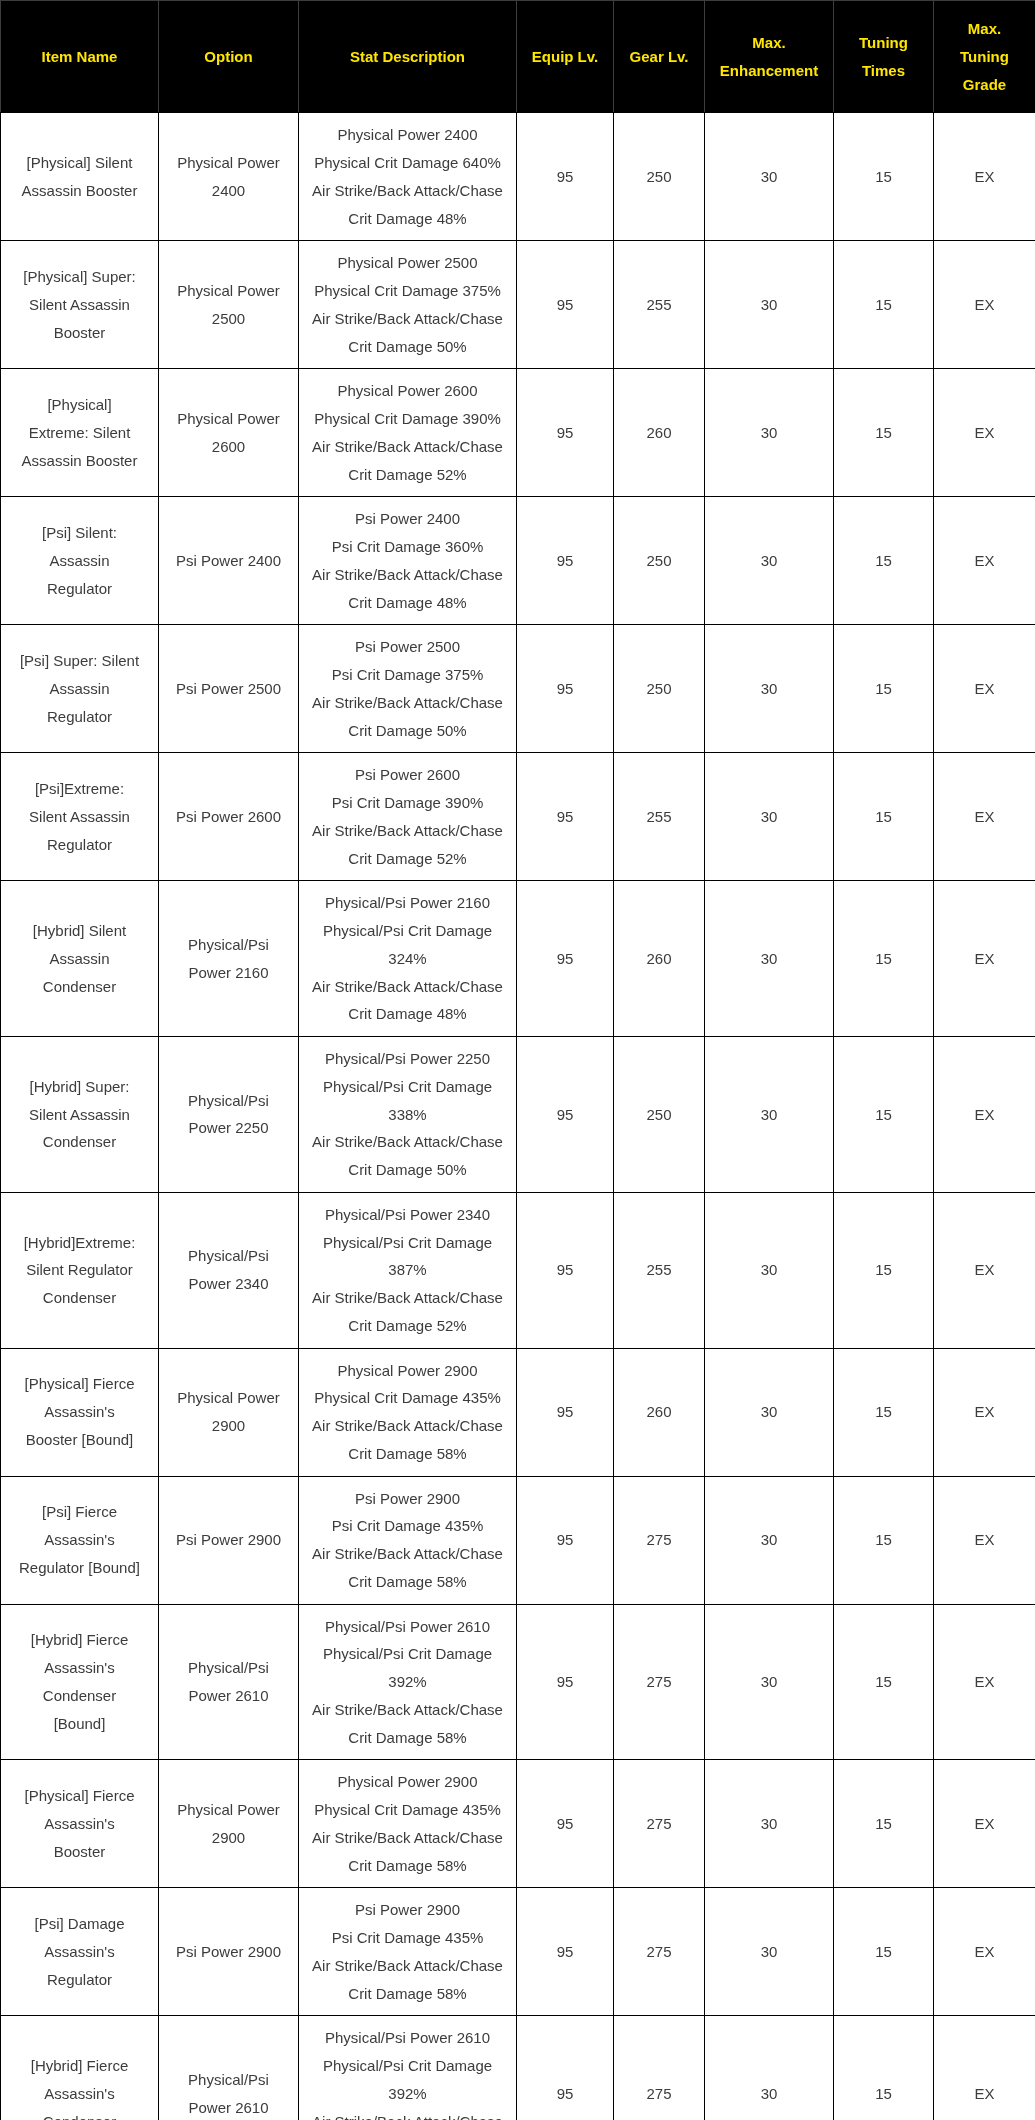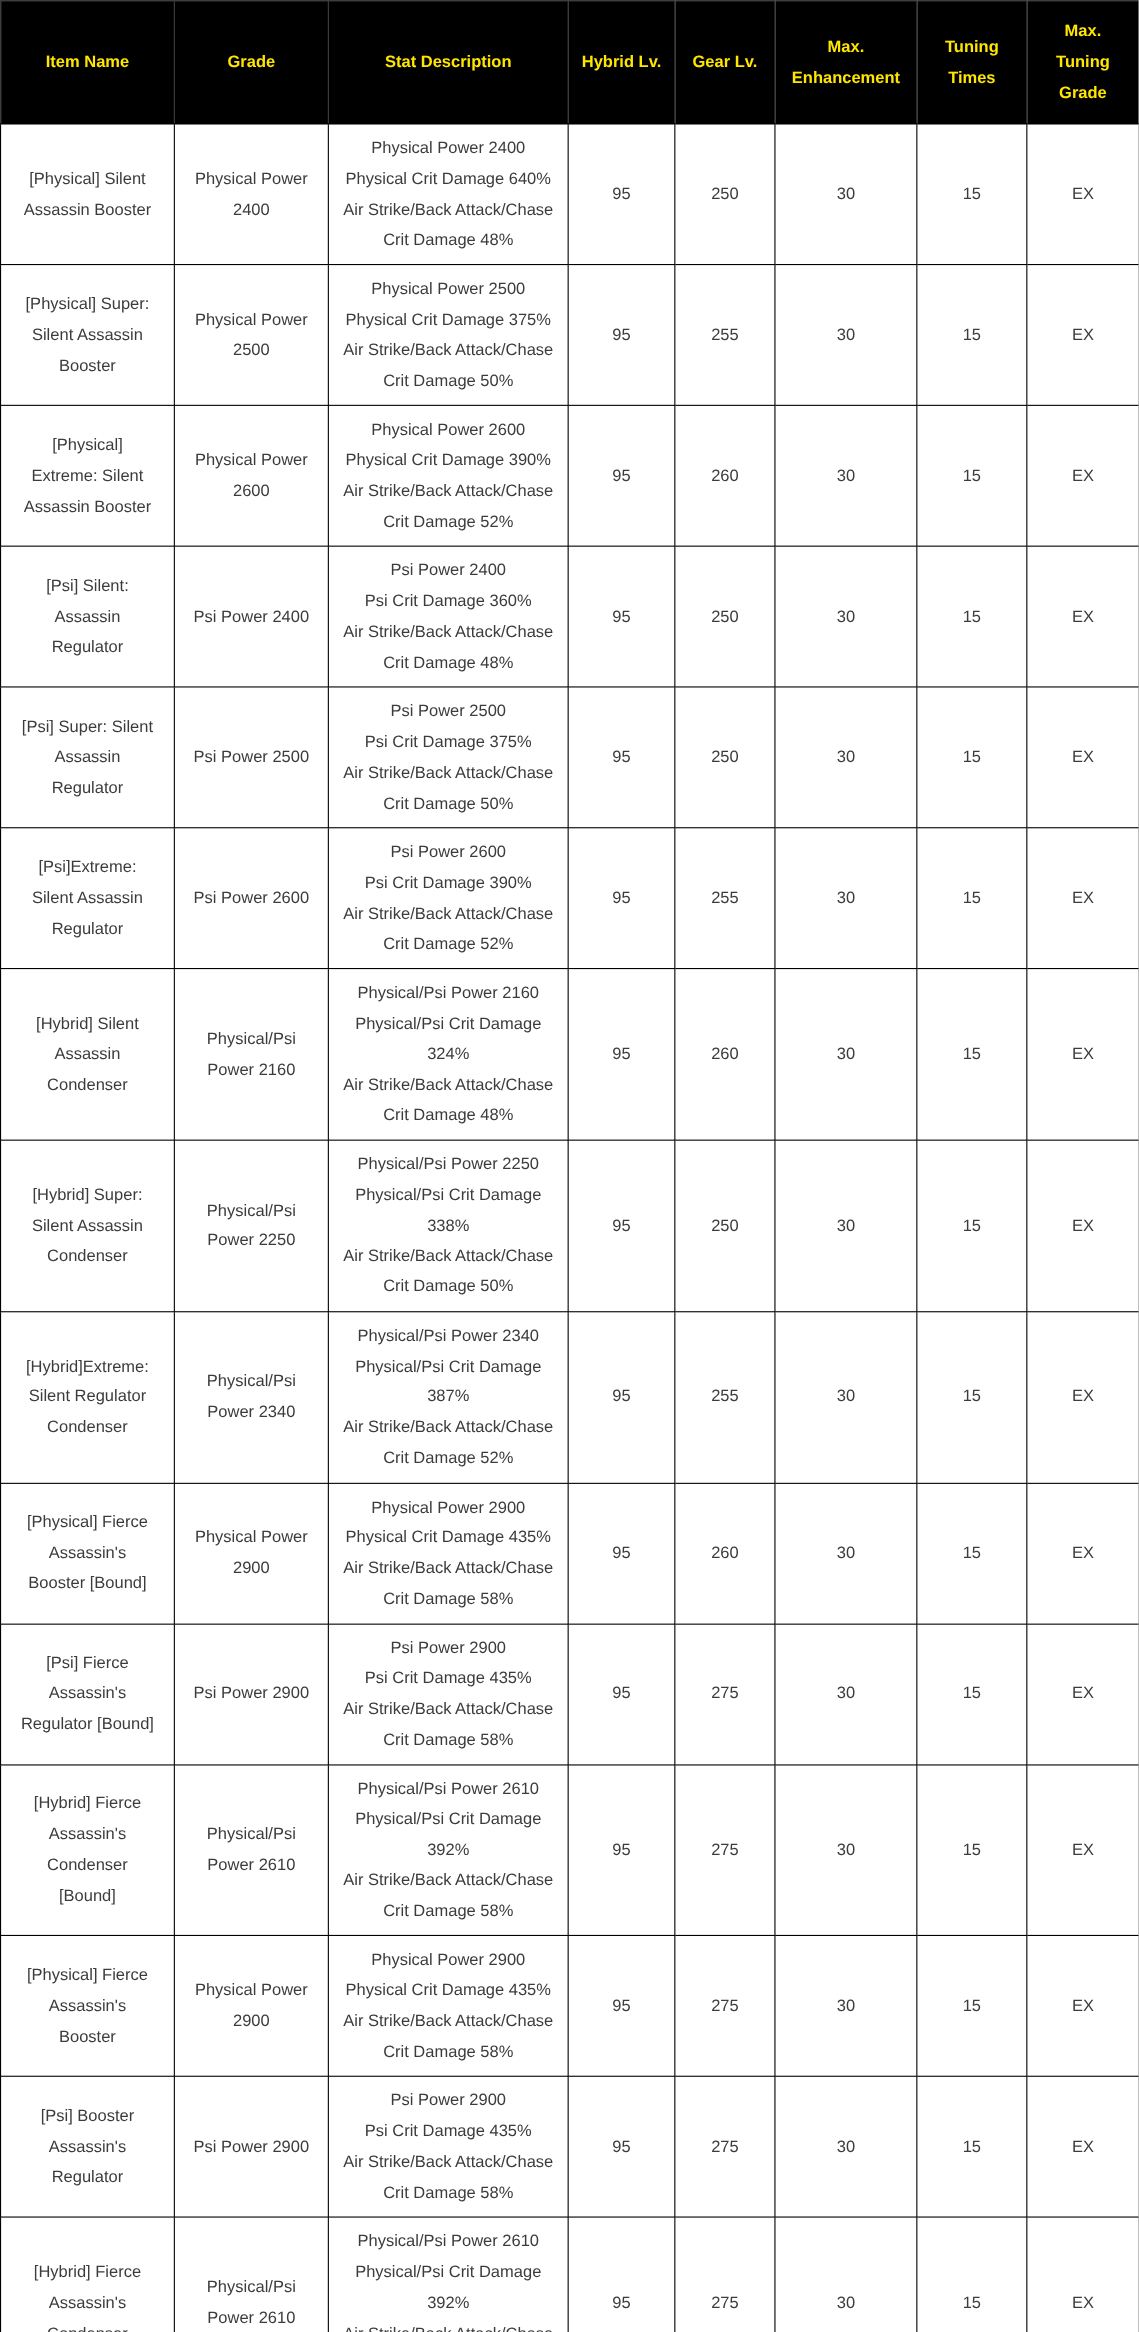--- a/index.html
+++ b/index.html
@@ -58,23 +58,23 @@
         <col class="c-stat">
         <col class="c-equip">
       <col class="c-gear">
         <col class="c-maxenh">
         <col class="c-tuning">
         <col class="c-maxtune">
     </colgroup>
     <thead>
       <tr>
           <th>Item Name</th>
-          <th>Grade</th>
+          <th>Option</th>
           <th>Stat Description</th>
-          <th>Hybrid Lv.</th>
+          <th>Equip Lv.</th>
           <th>Gear Lv.</th>
           <th>Max. Enhancement</th>
           <th>Tuning Times</th>
           <th>Max. Tuning Grade</th>
         </tr>
     </thead>
     <tbody>
         <tr>
           <td class="item-name-cell">[Physical] Silent Assassin Booster</td>
           <td class="option-cell">Physical Power 2400</td>
@@ -251,21 +251,21 @@
             <div class="stat-line">Physical Crit Damage 435%</div>
             <div class="stat-line">Air Strike/Back Attack/Chase Crit Damage 58%</div>
           </td>
           <td class="equip-lv-cell">95</td>
           <td class="gear-lv-cell">275</td>
           <td class="max-enhancement-cell">30</td>
           <td class="tuning-times-cell">15</td>
           <td class="max-tuning-grade-cell">EX</td>
         </tr>
         <tr>
-          <td class="item-name-cell">[Psi] Booster Assassin's Regulator</td>
+          <td class="item-name-cell">[Psi] Damage Assassin's Regulator</td>
           <td class="option-cell">Psi Power 2900</td>
           <td class="stat-description-cell">
             <div class="stat-line">Psi Power 2900</div>
             <div class="stat-line">Psi Crit Damage 435%</div>
             <div class="stat-line">Air Strike/Back Attack/Chase Crit Damage 58%</div>
           </td>
           <td class="equip-lv-cell">95</td>
           <td class="gear-lv-cell">275</td>
           <td class="max-enhancement-cell">30</td>
           <td class="tuning-times-cell">15</td>

